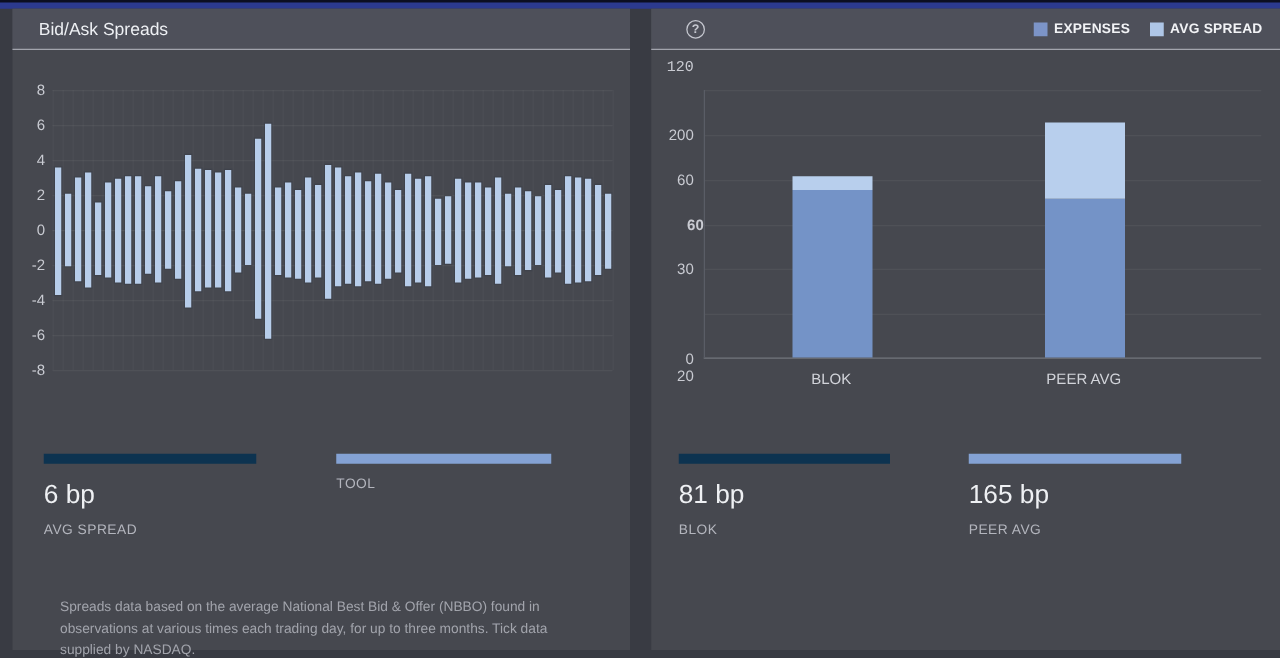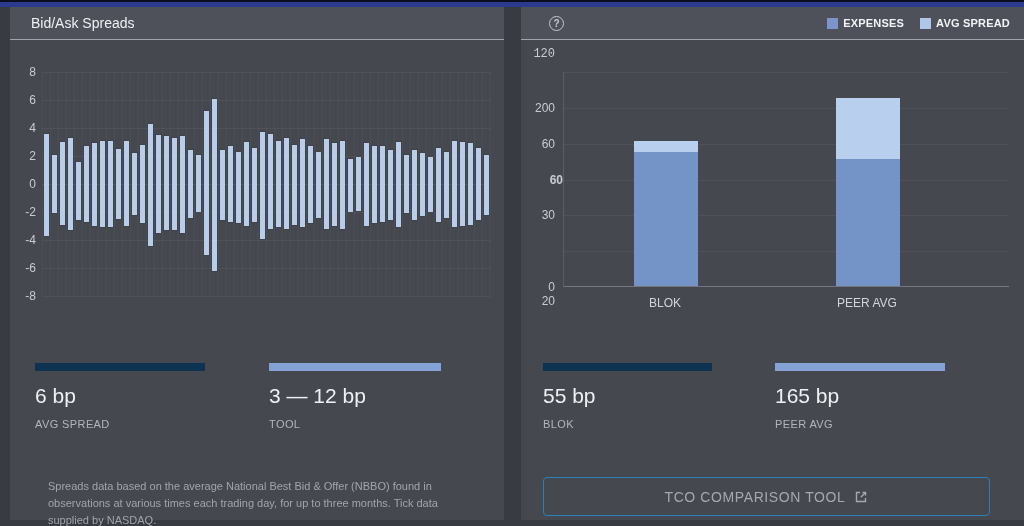--- a/index.html
+++ b/index.html
@@ -217,21 +217,20 @@
   </div>
 
   <div class="stats" id="left-stats" style="top:356px; left:25px; gap:64px;">
     <div class="stat" style="width:170px;">
       <div class="stat-bar" style="background: rgb(13, 51, 80);"></div>
       <div class="stat-value">6 bp</div>
       <div class="stat-label">AVG SPREAD</div>
     </div>
     <div class="stat" style="width:172px;">
       <div class="stat-bar" style="background: rgb(132, 162, 212);"></div>
-      <div class="stat-value">3 — 12 bp</div>
       <div class="stat-label">TOOL</div>
     </div>
   </div>
 
   <div class="disclaimer">Spreads data based on the average National Best Bid &amp; Offer (NBBO) found in observations at various times each trading day, for up to three months. Tick data supplied by NASDAQ.</div>
 </div>
 
 <div class="panel panel-right">
   <div class="panel-header">
     <span class="help-circle">?</span>
@@ -271,31 +270,23 @@
       </div>
     <div id="tco-xlabels">
         <div class="x-label" style="left: 84px; width: 120px; top: 249px;">BLOK</div>
         <div class="x-label" style="left: 286px; width: 120px; top: 249px;">PEER AVG</div>
       </div>
   </div>
 
   <div class="stats" id="right-stats" style="top:356px; left:22px; gap:63px;">
     <div class="stat" style="width:169px;">
       <div class="stat-bar" style="background: rgb(13, 51, 80);"></div>
-      <div class="stat-value">55 bp</div>
+      <div class="stat-value">81 bp</div>
       <div class="stat-label">BLOK</div>
     </div>
     <div class="stat" style="width:170px;">
       <div class="stat-bar" style="background: rgb(132, 162, 212);"></div>
       <div class="stat-value">165 bp</div>
       <div class="stat-label">PEER AVG</div>
     </div>
   </div>
 
-  <button class="tco-button">
-    <span>TCO COMPARISON TOOL</span>
-    <svg class="ext-icon" viewBox="0 0 14 14" fill="none" stroke="#a6a8b0" stroke-width="1.4">
-      <path d="M6 2.5 H2.5 V11.5 H11.5 V8"></path>
-      <path d="M8.5 2.5 H11.5 V5.5"></path>
-      <path d="M11.2 2.8 L6.8 7.2"></path>
-    </svg>
-  </button>
 </div>
 
 </body></html>

